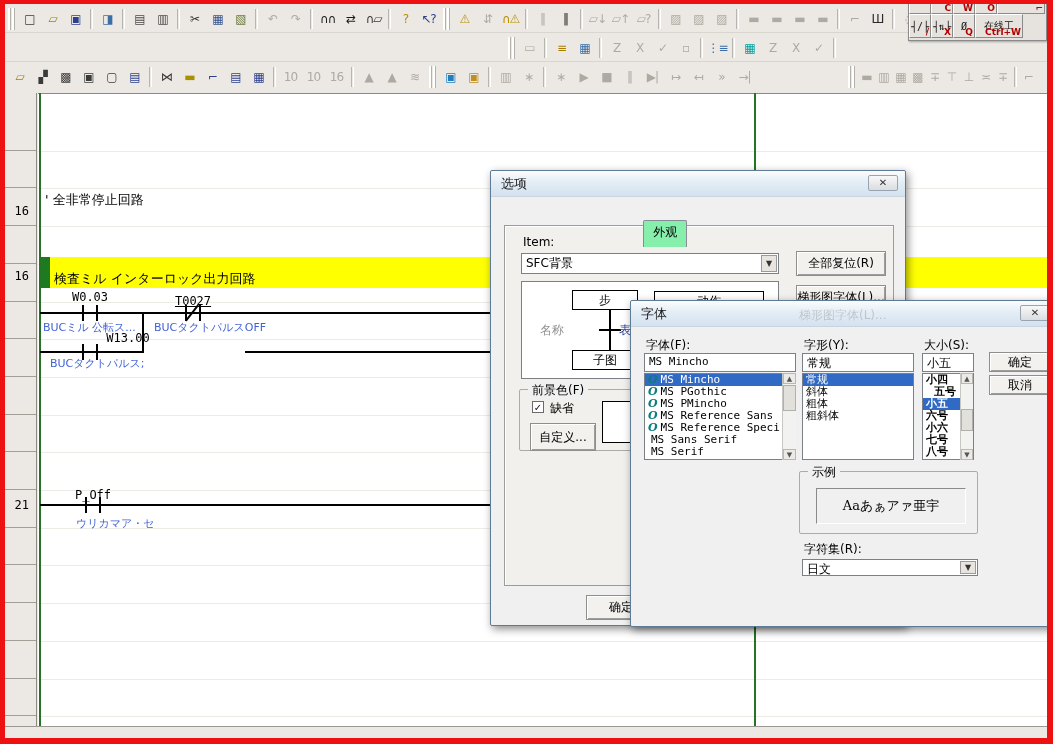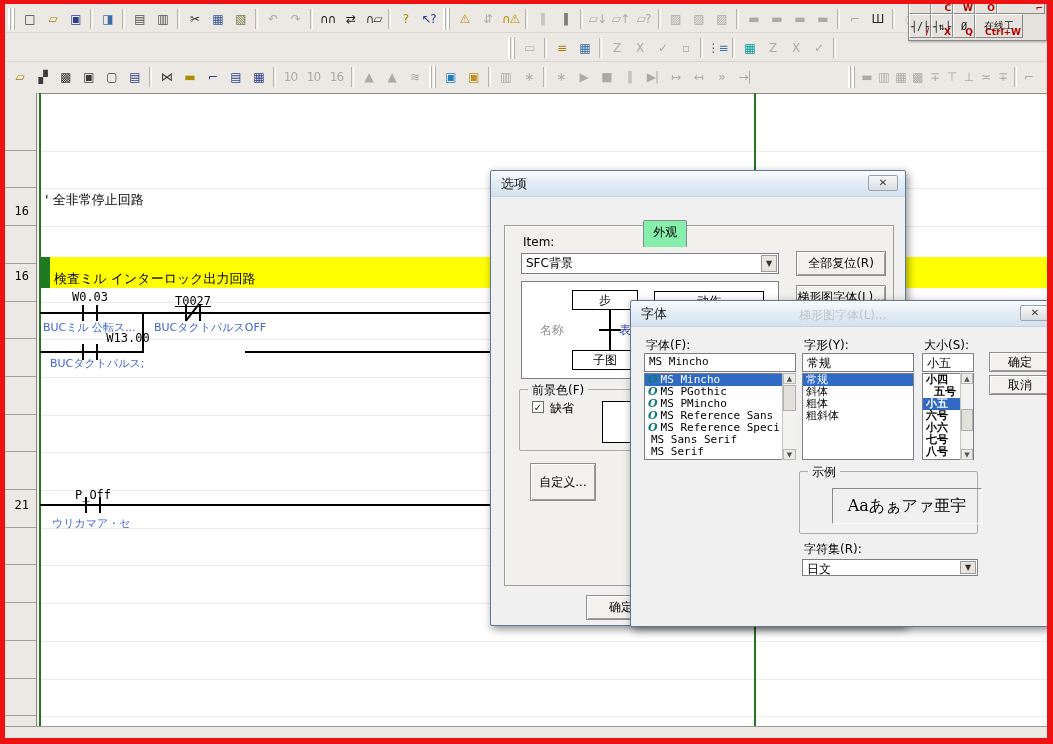--- a/index.html
+++ b/index.html
@@ -526,21 +526,21 @@
   <div class="bluelbl" style="left:154px;top:320px;">BUCタクトパルスOFF</div>
   <div class="devname" style="left:60px;top:331px;margin-left:42px;">W13.00</div>
   <div class="vbar" style="left:82px;top:344px;"></div>
   <div class="vbar" style="left:96px;top:344px;"></div>
   <div class="bluelbl" style="left:50px;top:356px;">BUCタクトパルス;</div>
 
   <div class="wire" style="left:40px;top:504px;width:714px;"></div>
   <div class="devname" style="left:67px;top:488px;">P_Off</div>
   <div class="vbar" style="left:85px;top:497px;"></div>
   <div class="vbar" style="left:99px;top:497px;"></div>
-  <div class="bluelbl" style="left:52px;top:516px;">ウリカマア・セ</div>
+  <div class="bluelbl" style="left:76px;top:516px;">ウリカマア・セ</div>
 
   <div id="bottomstrip"></div>
 
   <div class="dlg" style="left:490px;top:170px;width:416px;height:456px;z-index:30;">
     <div class="titlebar">
       <span class="titletext">选项</span>
       <div class="closebtn">✕</div>
     </div>
     <div class="abs" style="left:0;top:26px;right:0;bottom:0;">
       <div class="tabs" style="left:16px;top:7px;">
@@ -573,21 +573,21 @@
         <div class="lbl" style="left:18px;top:40px;color:#909090;">名称</div>
         <div class="lbl" style="left:97px;top:40px;color:#2B3E9E;">表</div>
         <div class="pbox" style="left:50px;top:68px;width:66px;height:20px;">
             <span>子图</span>
           </div>
       </div>
       <div class="grp" style="left:28px;top:192px;width:250px;height:62px;">
         <span class="legend">前景色(F)</span>
         <div class="checkbox" style="left:12px;top:11px;">✓</div>
         <div class="lbl" style="left:30px;top:10px;">缺省</div>
-        <div class="btn" style="left:10px;top:33px;width:66px;height:38px;margin-top:40px;">自定义...</div>
+        <div class="btn" style="left:10px;top:33px;width:66px;height:28px;">自定义...</div>
         <div class="abs" style="left:82px;top:11px;width:42px;height:42px;background:#fff;border:1px solid #000;"></div>
       </div>
       <div class="btn" style="left:95px;top:398px;width:70px;height:25px;">确定</div>
     </div>
   </div>
 
   <div class="dlg" style="left:630px;top:300px;width:423px;height:327px;z-index:40;">
     <div class="titlebar">
       <span class="titletext">字体</span>
       <span class="ghost">梯形图字体(L)...</span>
@@ -681,21 +681,21 @@
         <div class="up">▲</div>
         <div class="thumb" style="top:36px;height:22px;"></div>
         <div class="dn">▼</div>
       </div>
 
       <div class="btn" style="left:358px;top:25px;width:62px;height:20px;">确定</div>
       <div class="btn" style="left:358px;top:48px;width:62px;height:20px;">取消</div>
 
       <div class="grp" style="left:168px;top:144px;width:179px;height:63px;">
         <span class="legend">示例</span>
-        <div class="abs" style="left:32px;top:16px;width:150px;height:36px;border:1px solid #8a8a8a;border-right-color:#fff;border-bottom-color:#fff;display:flex;align-items:center;justify-content:center;font-family:'DejaVu Serif',serif;font-size:16px;">
+        <div class="abs" style="left:16px;top:16px;width:150px;height:36px;border:1px solid #8a8a8a;border-right-color:#fff;border-bottom-color:#fff;display:flex;align-items:center;justify-content:center;font-family:'DejaVu Serif',serif;font-size:13px;">
           <span>Aaあぁアァ亜宇</span>
         </div>
       </div>
       <div class="lbl" style="left:173px;top:214px;">字符集(R):</div>
       <div class="fld" style="left:171px;top:232px;width:176px;height:17px;">
         <span>日文</span>
         <span class="ddarrow">▼</span>
       </div>
     </div>
   </div>

